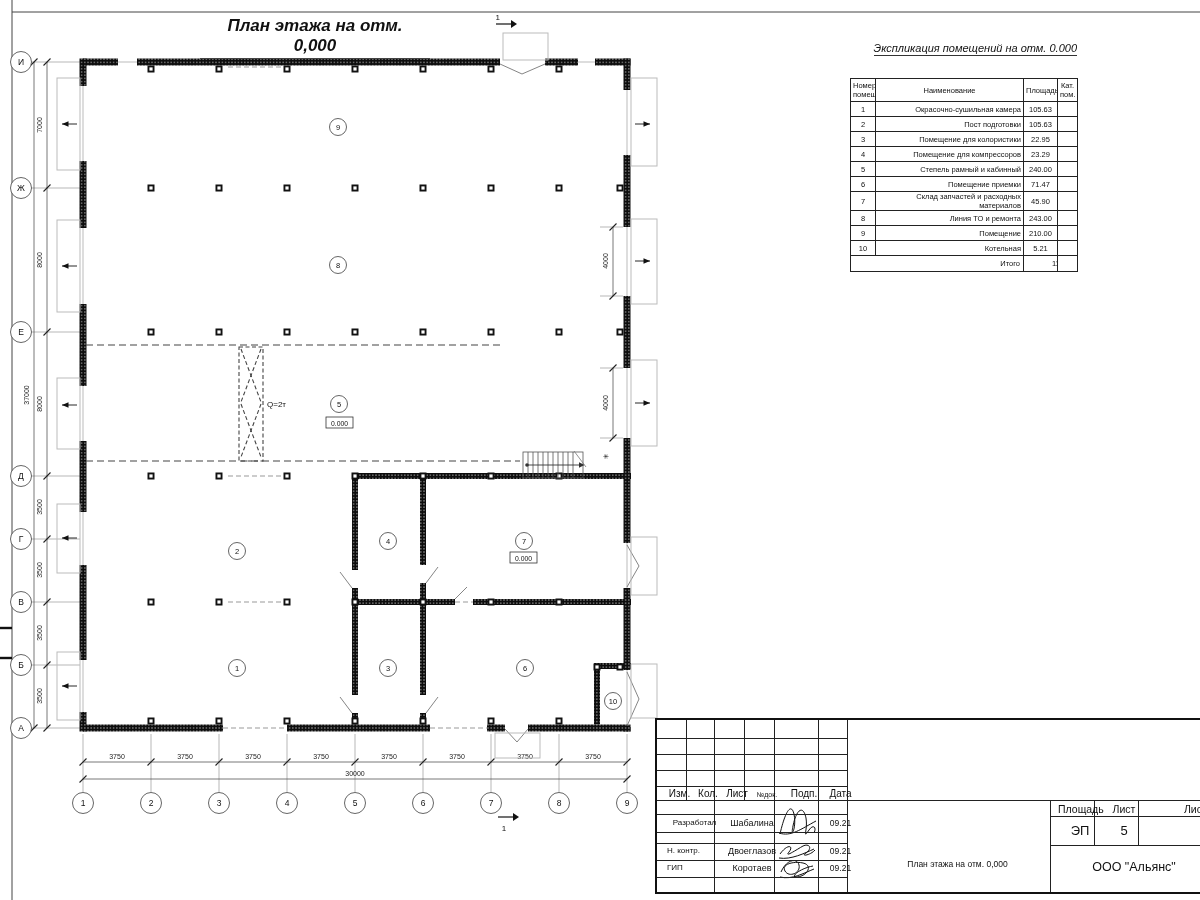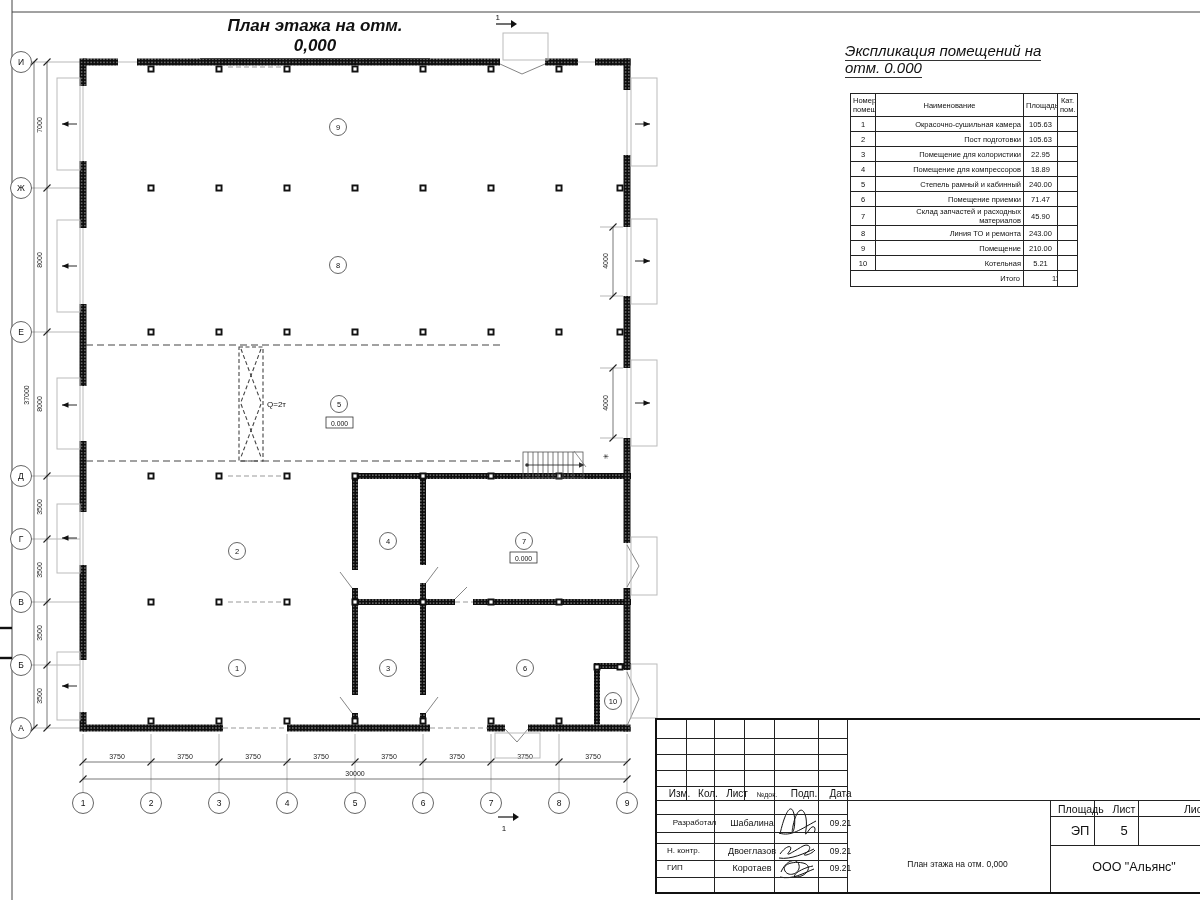--- a/index.html
+++ b/index.html
@@ -5,21 +5,21 @@
   html,body{margin:0;padding:0;background:#fff;}
   .page{position:relative;width:1200px;height:900px;background:#fff;overflow:hidden;
         font-family:"Liberation Sans",sans-serif;color:#111;}
   .abs{position:absolute;}
   
   .plan-title{left:200px;top:16px;width:230px;text-align:center;font-size:17px;
               font-style:italic;font-weight:bold;z-index:3;}
   .plan-title span{display:inline-block;border-bottom:1.2px solid #444;padding:0 8px 2px 8px;}
   
   .sched-wrap{left:845px;top:42px;width:245px;z-index:3;}
-  .sched-title{font-style:italic;font-size:15px;text-align:left;width:232px;margin-bottom:17px;}
+  .sched-title{font-style:italic;font-size:11px;text-align:right;width:232px;margin-bottom:24px;}
   .sched-title span{border-bottom:1px solid #333;padding-bottom:1px;}
   table.sched{border-collapse:collapse;table-layout:fixed;width:227px;margin-left:5px;}
   table.sched td,table.sched th{border:1px solid #222;font-size:7.5px;font-weight:normal;
     line-height:1.2;padding:0 2px;vertical-align:middle;overflow:hidden;}
   table.sched th{text-align:center;height:22px;}
   table.sched td{height:14px;}
   td.c{text-align:center;}
   td.nm{text-align:right;}
   tr.tot td{height:15px;padding-left:28px;}
   
@@ -505,21 +505,21 @@
           </tr>
     <tr>
             <td class="c">3</td>
             <td class="nm">Помещение для колористики</td>
             <td class="c">22.95</td>
             <td></td>
           </tr>
     <tr>
             <td class="c">4</td>
             <td class="nm">Помещение для компрессоров</td>
-            <td class="c">18.89</td>
+            <td class="c">23.29</td>
             <td></td>
           </tr>
     <tr>
             <td class="c">5</td>
             <td class="nm">Степель рамный и кабинный</td>
             <td class="c">240.00</td>
             <td></td>
           </tr>
     <tr>
             <td class="c">6</td>

